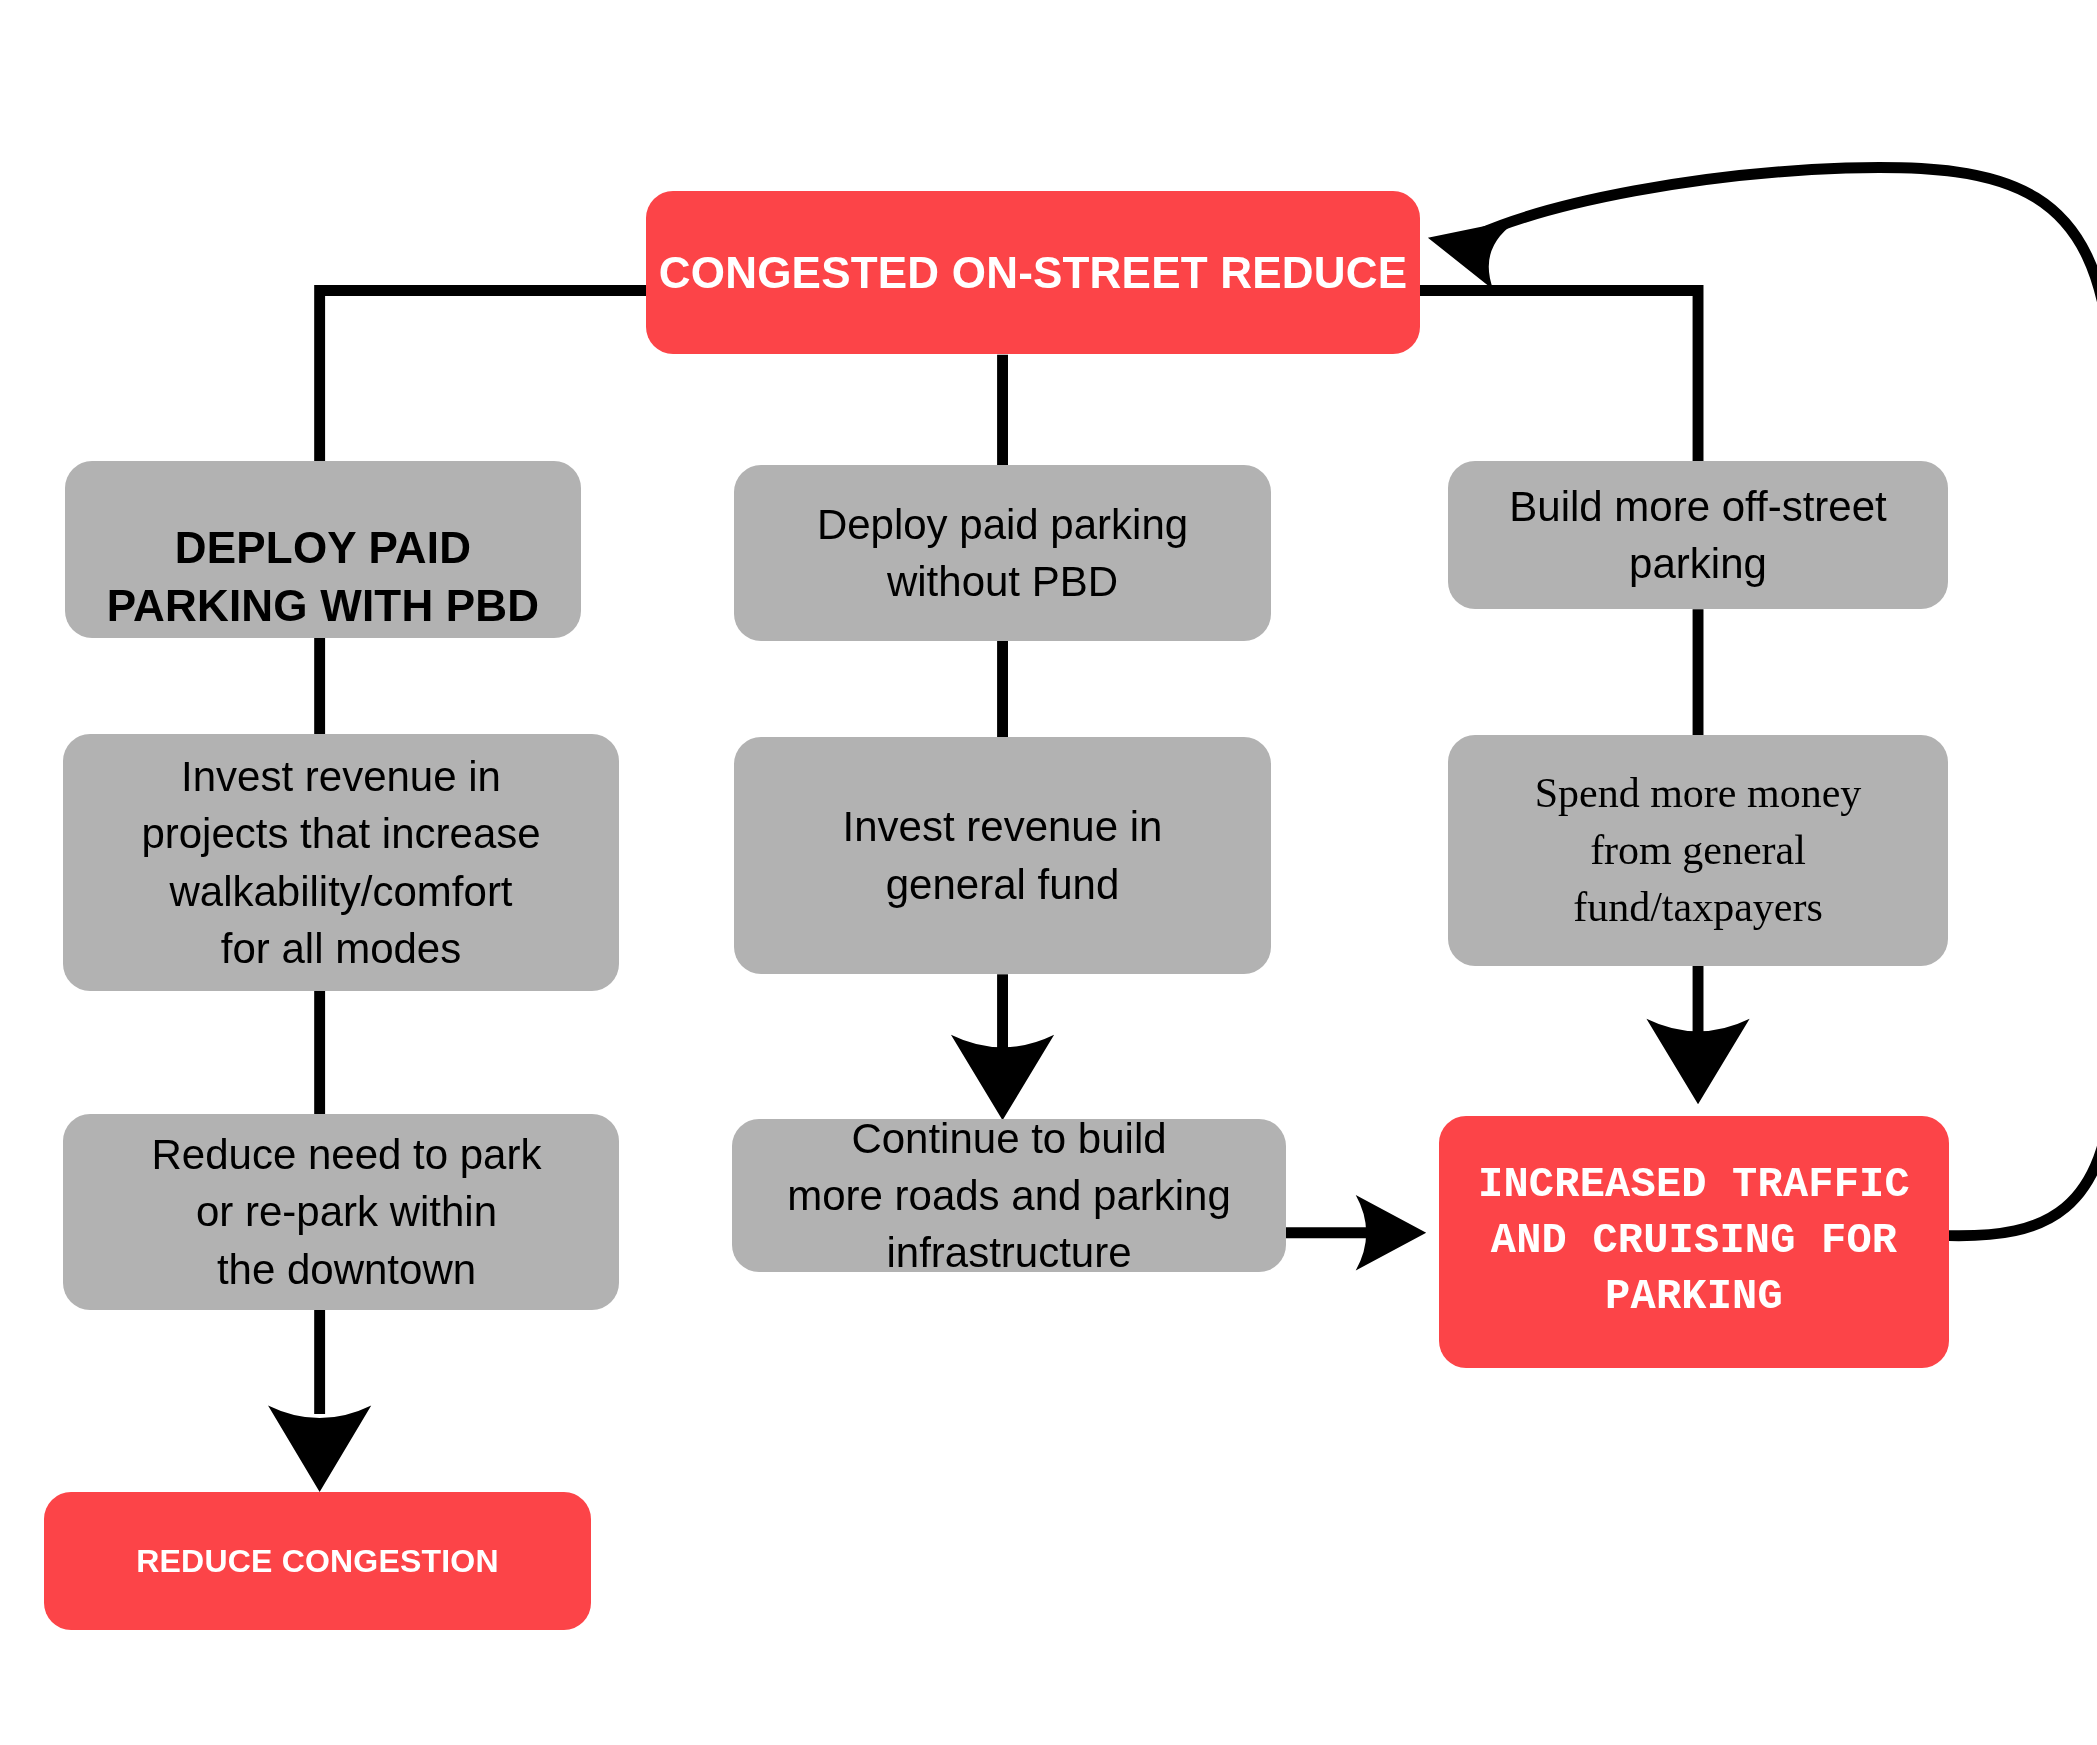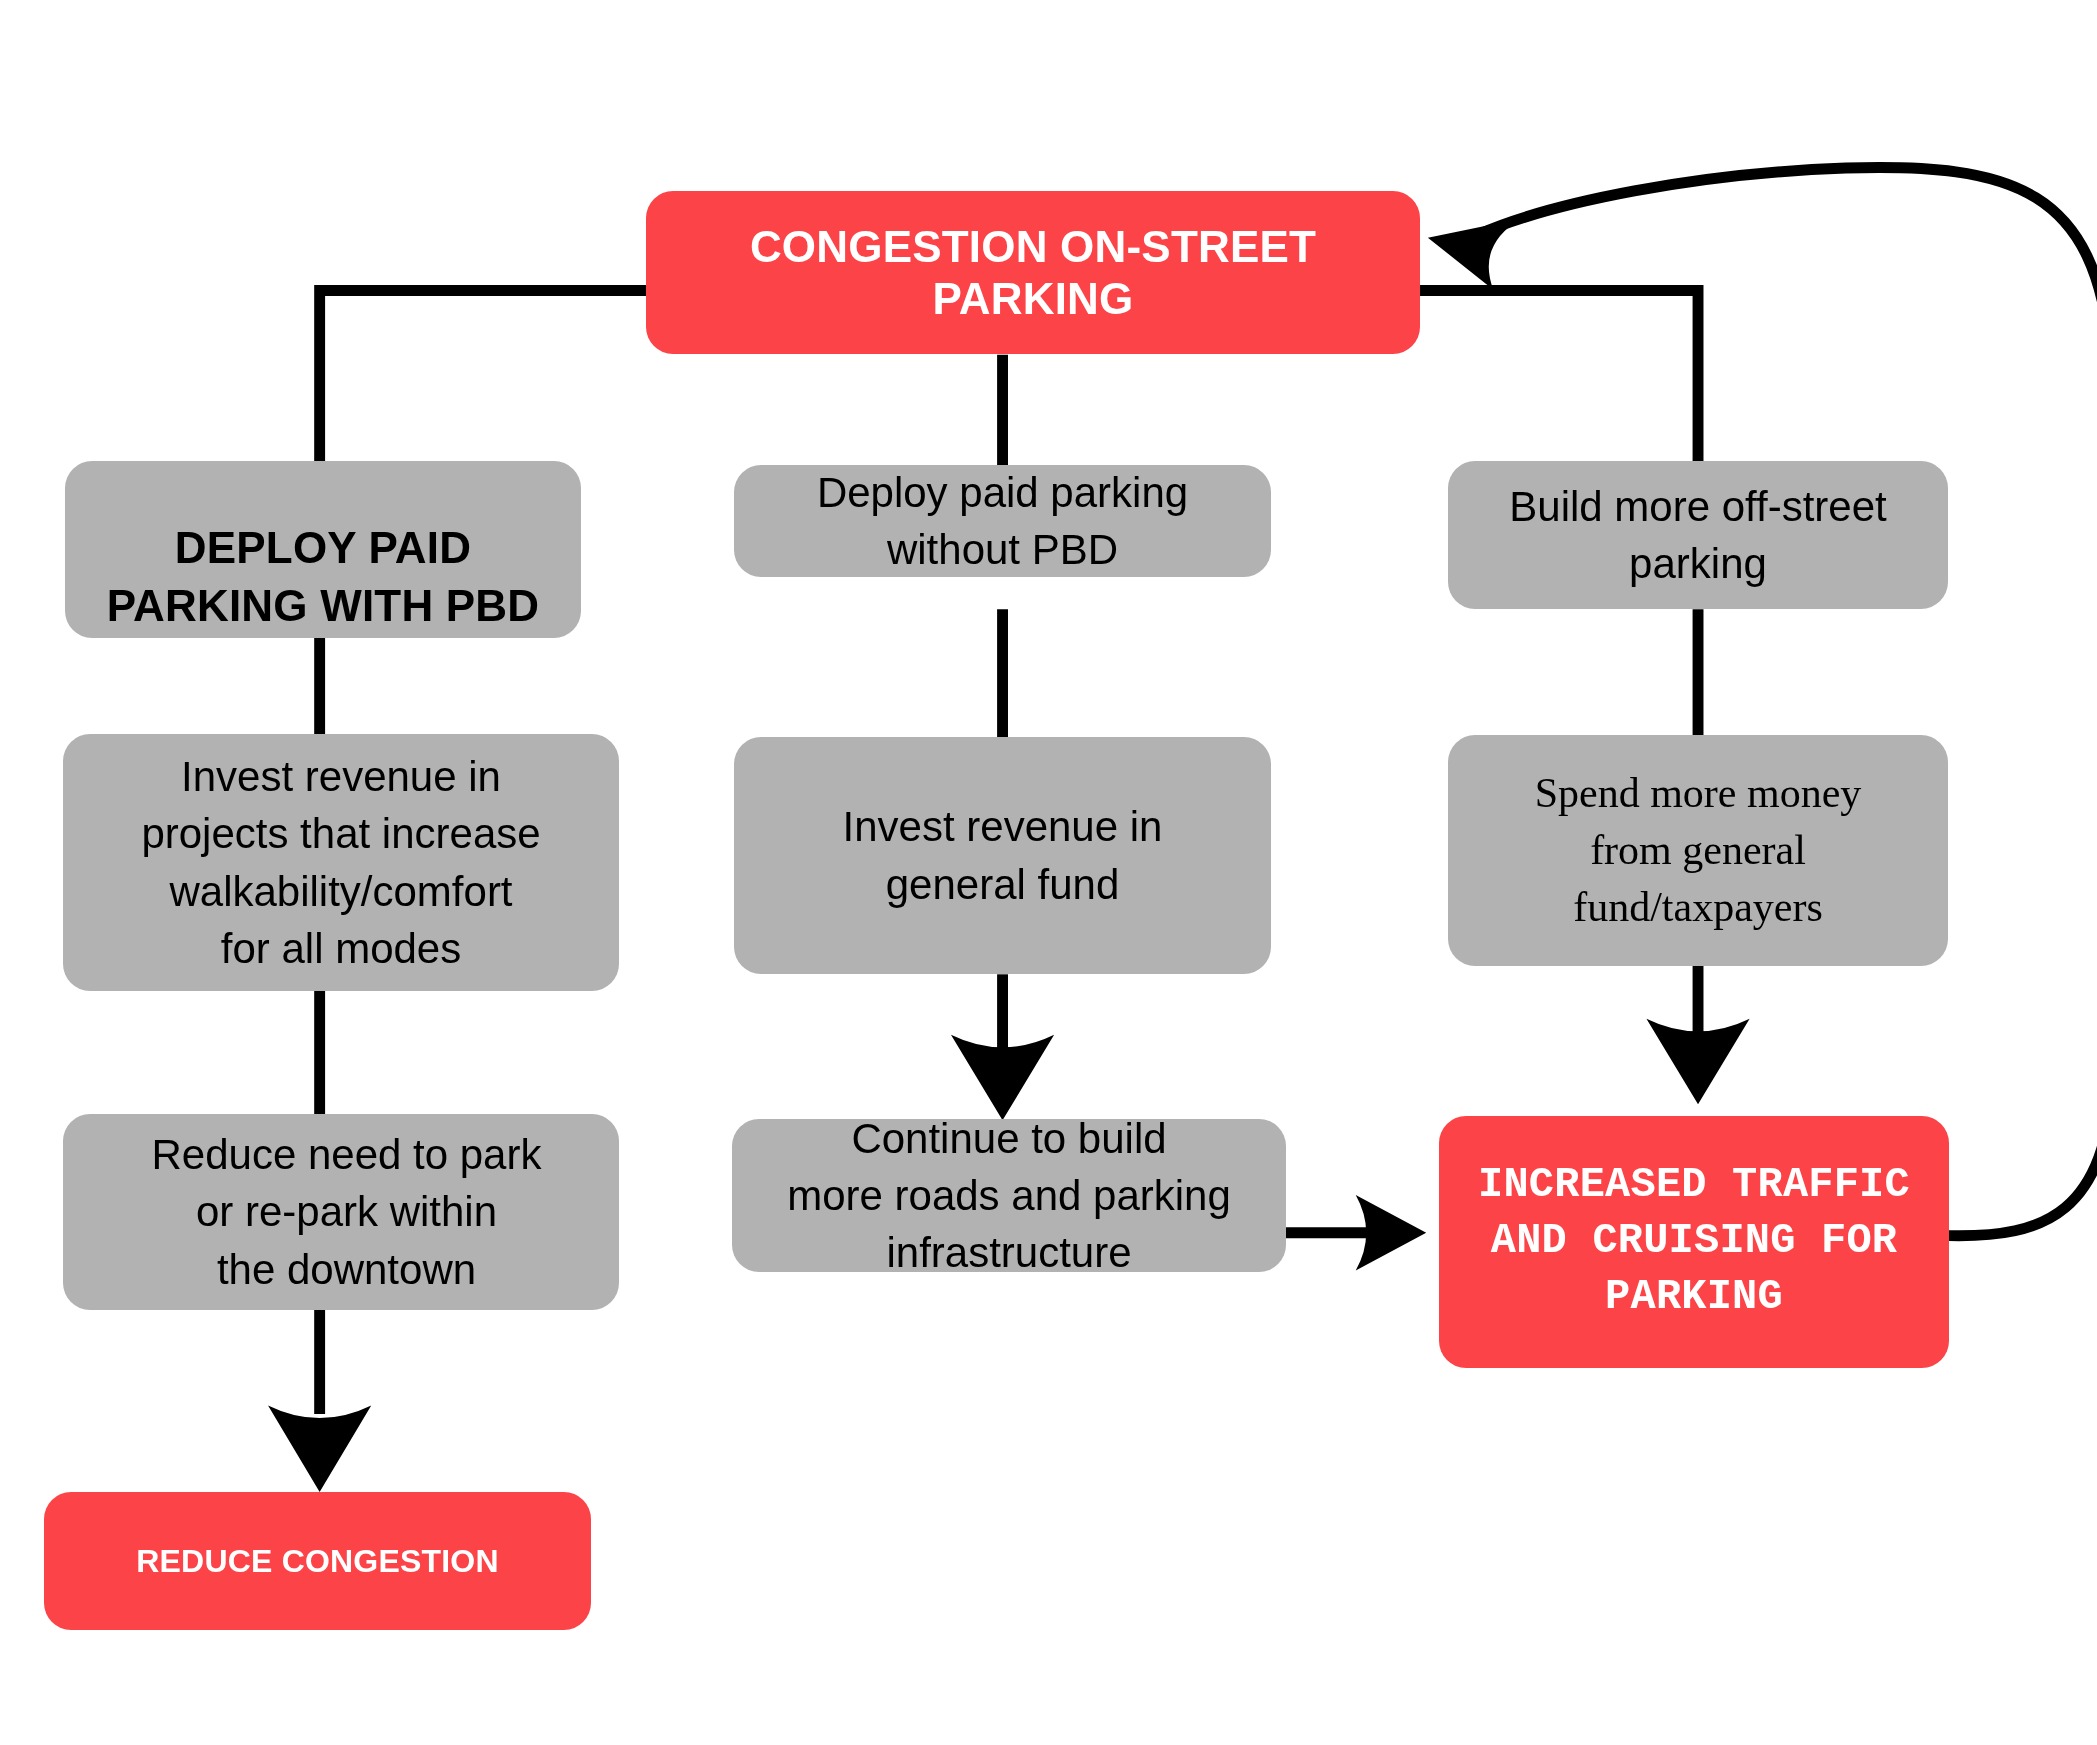--- a/index.html
+++ b/index.html
@@ -58,40 +58,40 @@
     <g fill="#000000">
       <path d="M762,3556 L639,3350 Q762,3410 885,3350 Z"></path>
       <path d="M2390,2670 L2267,2466 Q2390,2526 2513,2466 Z"></path>
       <path d="M4048,2632 L3925,2428 Q4048,2488 4171,2428 Z"></path>
       <path d="M3400,2938 L3232,2848 Q3282,2938 3232,3028 Z"></path>
       <path d="M3404,566 L3627,520 Q3520,583 3560,690 Z"></path>
     </g>
   </svg>
 
   <div class="node red fs-top bold t-emph" style="left:646px;top:191px;width:774px;height:163px;">
-    <span>CONGESTION ON-STREET PARKING</span>
+    <span>CONGESTED ON-STREET REDUCE</span>
   </div>
 
   <div class="node gray fs-hd bold t-emph" style="left:65px;top:461px;width:516px;height:177px;align-items:flex-end;">
     <span>DEPLOY PAID<br>PARKING WITH PBD</span>
   </div>
 
   <div class="node gray fs-body" style="left:63px;top:734px;width:556px;height:257px;">
     <span>Invest revenue in<br>projects that increase<br>walkability/comfort<br>for all modes</span>
   </div>
 
   <div class="node gray fs-body" style="left:63px;top:1114px;width:556px;height:196px;padding-left:22px;">
     <span>Reduce need to park<br>or re-park within<br>the downtown</span>
   </div>
 
   <div class="node red fs-bottom bold t-emph" style="left:44px;top:1492px;width:547px;height:138px;">
     <span>REDUCE CONGESTION</span>
   </div>
 
-  <div class="node gray fs-body" style="left:734px;top:465px;width:537px;height:112px;">
+  <div class="node gray fs-body" style="left:734px;top:465px;width:537px;height:176px;">
     <span>Deploy paid parking<br>without PBD</span>
   </div>
 
   <div class="node gray fs-body" style="left:734px;top:737px;width:537px;height:237px;">
     <span>Invest revenue in<br>general fund</span>
   </div>
 
   <div class="node gray fs-body" style="left:732px;top:1119px;width:554px;height:153px;">
     <span>Continue to build<br>more roads and parking<br>infrastructure</span>
   </div>

